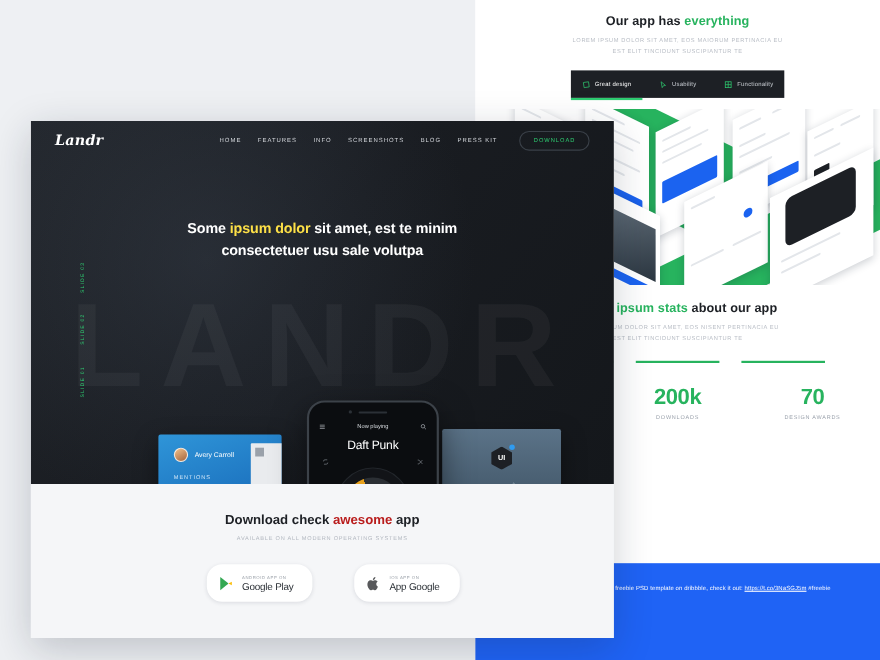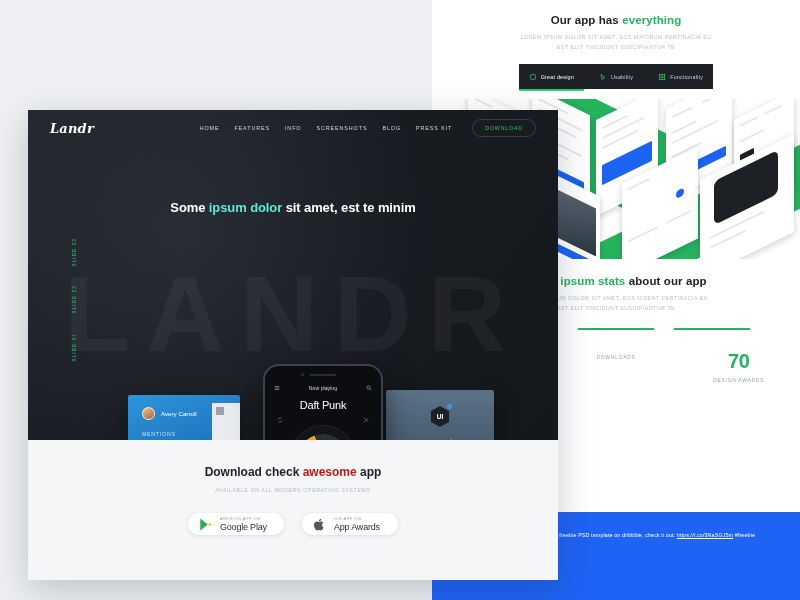--- a/index.html
+++ b/index.html
@@ -127,24 +127,24 @@
     font-size: 4.6px; letter-spacing: 1.1px; color: #6d737c; text-transform: uppercase;
     display: flex; align-items: center; gap: 4px;
   }
   .slide-ind.on { color: #2ecc71; }
 
   .hero-title {
     position: relative; text-align: center; margin-top: 52px;
     font-size: 13px; font-weight: bold; color: #ffffff; line-height: 1.55;
     letter-spacing: -.1px;
   }
-  .hero-title .hl { color: #5eead4; text-align: center; }
-
-  
-  .mocks { position: absolute; left: 0; right: 0; top: 172px; height: 160px; }
+  .hero-title .hl { color: #fde047; text-align: center; }
+
+  
+  .mocks { position: absolute; left: 16px; right: 0; top: 172px; height: 160px; }
 
   .card-left {
     position: absolute; left: 100px; top: 113px; width: 112px; height: 152px;
     background: linear-gradient(160deg,#2f95d8 0%,#1667b7 58%,#0e5296 100%);
     border-radius: 2px; box-shadow: 0 8px 22px rgba(0,0,0,.42);
     padding: 12px 0 0 14px; overflow: hidden;
   }
   .cl-user { display: flex; align-items: center; gap: 6px; }
   .cl-avatar {
     width: 13px; height: 13px; border-radius: 50%;
@@ -208,23 +208,23 @@
     margin: -3px 0 0 -3px; border-radius: 50%; background: #0b0d10;
   }
 
   
   .dl { width: 530px; height: 140px; background: #f5f6f8; padding-top: 25px; }
   .dl-title { text-align: center; font-size: 12px; font-weight: bold; color: #1d2025; }
   .dl-title .hl { color: #b91c1c; }
   .dl-sub { text-align: center; font-size: 5.1px; color: #b4b9c1; letter-spacing: .7px; margin-top: 8px; text-transform: uppercase; }
   .dl-btns { display: flex; justify-content: center; gap: 18px; margin-top: 20px; }
   .dl-btn {
-    width: 96px; height: 22px; background: #fff; border-radius: 14px;
+    width: 96px; height: 34px; background: #fff; border-radius: 14px;
     box-shadow: 0 1px 4px rgba(30,40,60,.13);
-    display: flex; align-items: center; gap: 7px; padding-left: 10px;
+    display: flex; align-items: center; gap: 7px; padding-left: 10px; margin-left: 20px;
   }
   .dl-ico { width: 15px; height: 15px; flex: none; }
   .dl-small { font-size: 3.9px; color: #9aa0a8; letter-spacing: .5px; text-transform: uppercase; }
   .dl-big { font-size: 9px; color: #2b3036; margin-top: 1px; letter-spacing: -.2px; }
 </style>
 </head>
 <body>
 
 <div class="stage">
 
@@ -350,20 +350,21 @@
       <div class="stat-rule"></div>
       <div class="stat-rule"></div>
     </div>
 
     <div class="stat-row">
       <div class="stat">
         <div class="stat-num">15</div>
         <div class="stat-lab">Awards</div>
       </div>
       <div class="stat">
+        <div class="stat-num">200k</div>
         <div class="stat-lab">Downloads</div>
       </div>
       <div class="stat">
         <div class="stat-num">70</div>
         <div class="stat-lab">Design awards</div>
       </div>
     </div>
 
     <div class="tw-band">
       <div class="tw-inner">
@@ -396,20 +397,21 @@
       </div>
 
       <div class="slides">
         <span class="slide-ind on">Slide 03</span>
         <span class="slide-ind on">Slide 02</span>
         <span class="slide-ind on">Slide 01</span>
       </div>
 
       <div class="hero-title">
         <span>Some </span><span class="hl">ipsum dolor</span><span> sit amet, est te minim</span>
+        <div>consectetuer usu sale volutpa</div>
       </div>
 
       <div class="mocks">
 
         <div class="card-left">
           <div class="card-left-peek">
             <div class="peek-top"></div>
 
           </div>
           <div class="cl-user">
@@ -480,21 +482,21 @@
           </div>
         </div>
 
 
         <div class="dl-btn">
           <svg class="dl-ico" viewBox="0 0 20 20">
             <path d="M13.4 10.6c0-2 1.6-2.9 1.7-3-0.9-1.4-2.4-1.5-2.9-1.6-1.2-.1-2.4.7-3 .7s-1.6-.7-2.6-.7c-1.3 0-2.6.8-3.3 2-1.4 2.4-.4 6 1 8 .7 1 1.5 2.1 2.5 2 1 0 1.4-.6 2.6-.6s1.6.6 2.6.6 1.7-1 2.4-2c.7-1.1 1-2.2 1-2.3-.1 0-2-.8-2-3.1zM11.6 4.6c.5-.6.9-1.5.8-2.4-.8 0-1.8.5-2.3 1.2-.5.6-.9 1.5-.8 2.3.9.1 1.8-.5 2.3-1.1z" fill="#58595b"></path>
           </svg>
           <div>
             <div class="dl-small">iOS app on</div>
-            <div class="dl-big">App Awards</div>
+            <div class="dl-big">App Google</div>
           </div>
         </div>
 
       </div>
     </div>
   </div>
 
 </div>
 
 </body></html>

